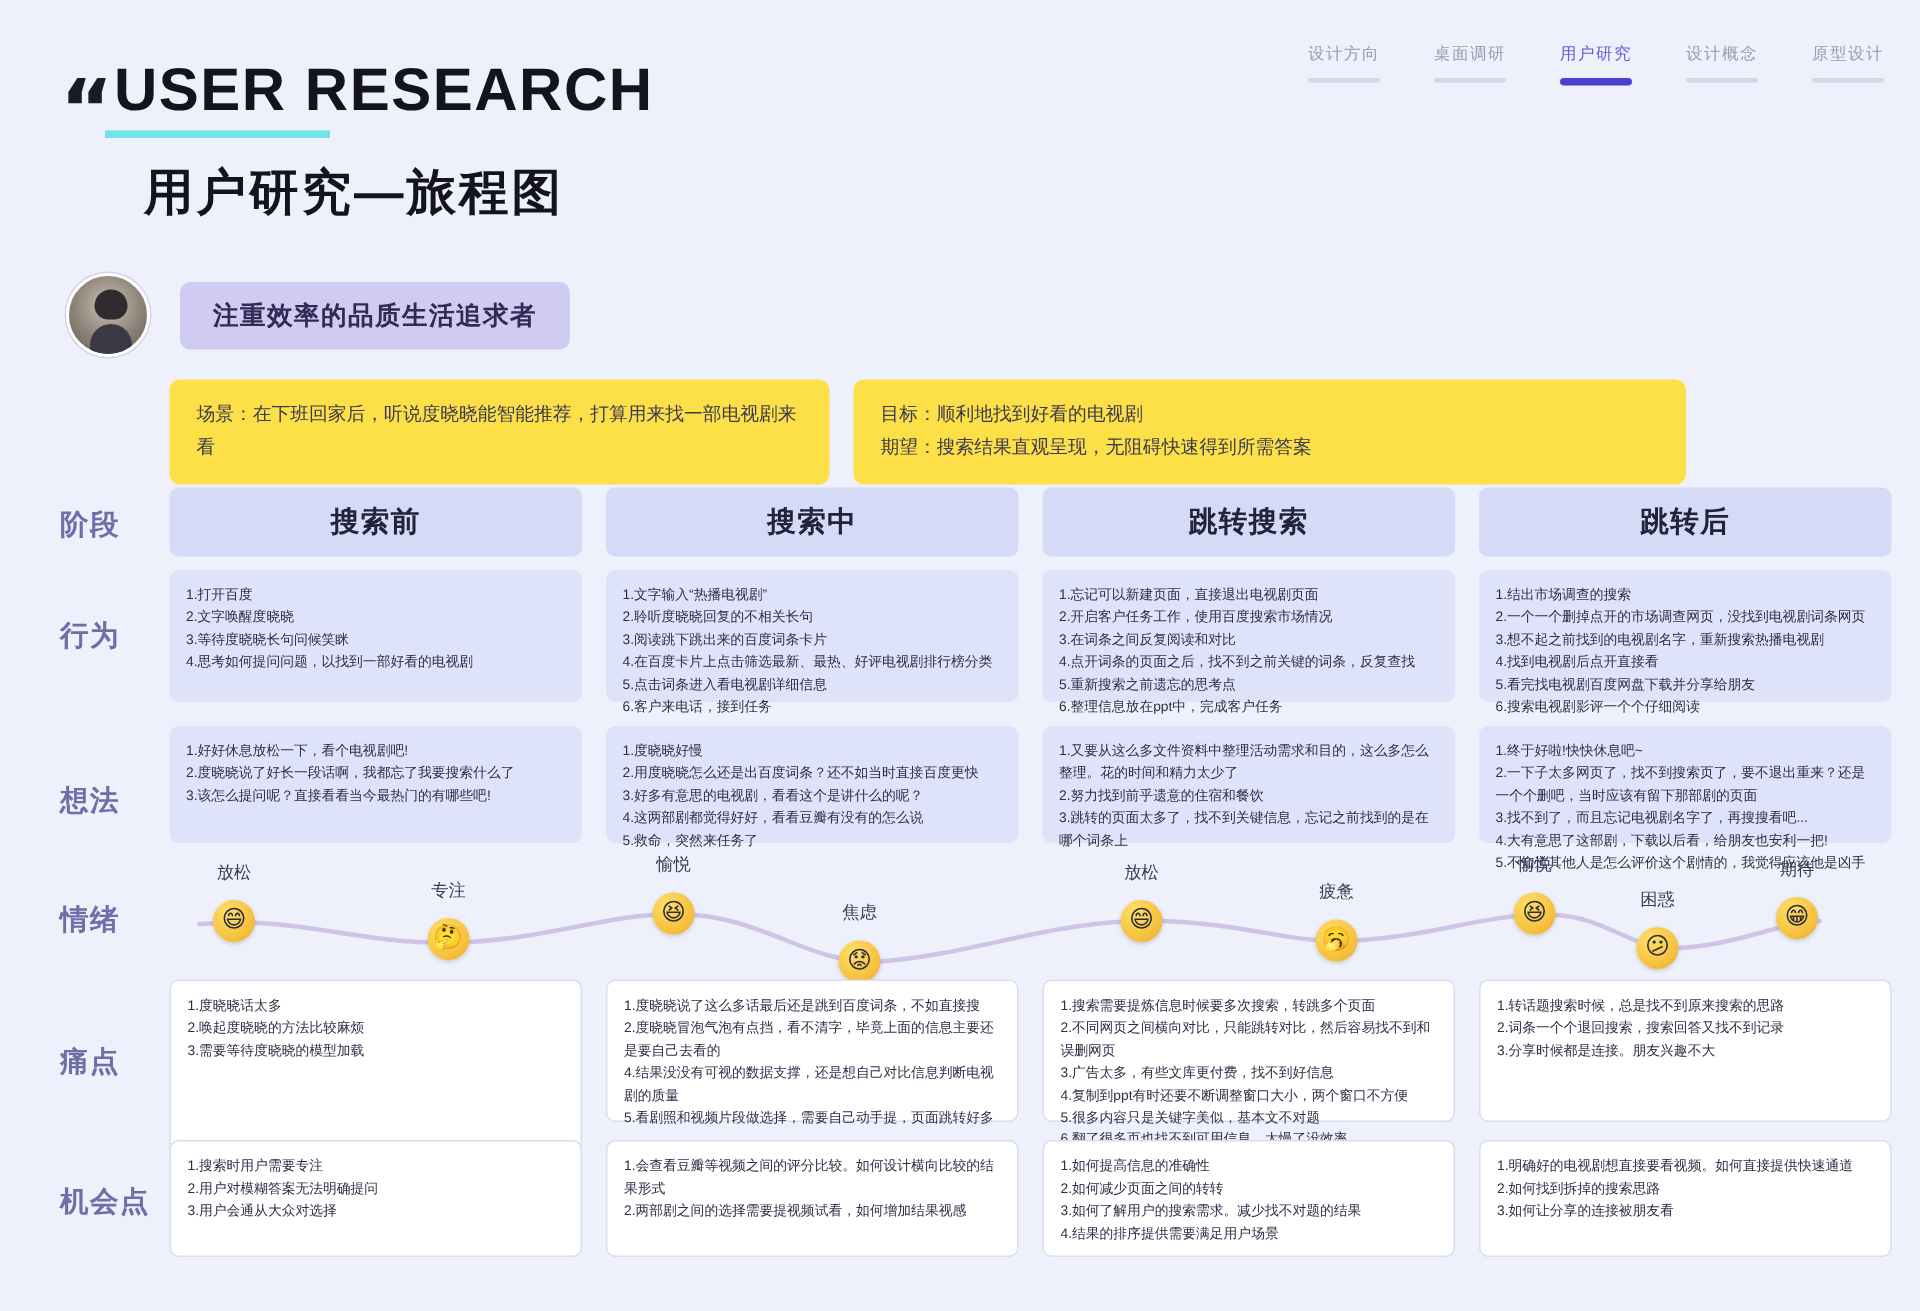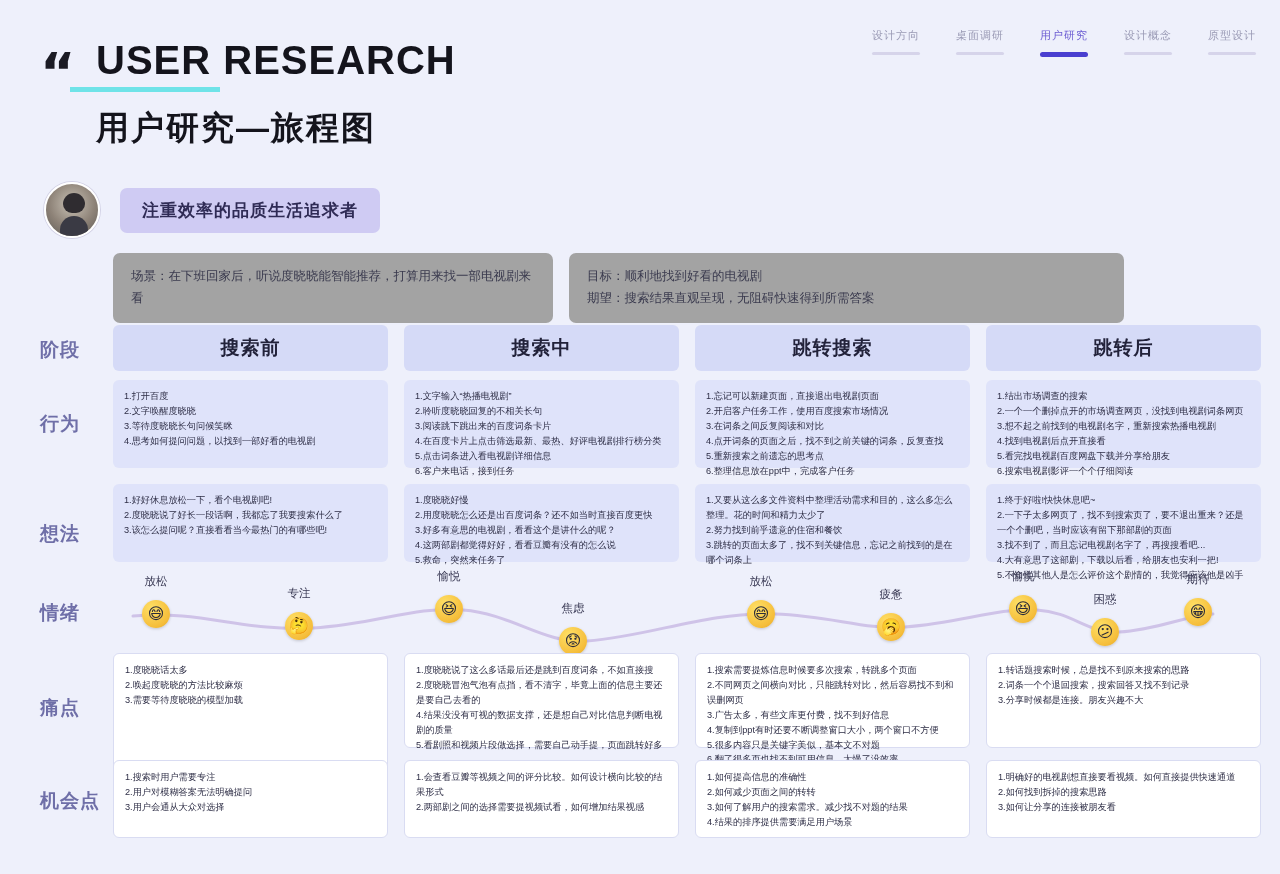--- a/index.html
+++ b/index.html
@@ -38,21 +38,21 @@
   
   .title-block { position: absolute; left: 40px; top: 40px; }
   .quote-mark {
     position: absolute;
     left: 0px; top: 6px;
     font-size: 54px; font-weight: bold; color: #1b1b24;
     line-height: 1;
     font-family: "DejaVu Sans", sans-serif;
   }
   .title-en {
-    margin-left: 56px;
+    margin-left: 36px;
     font-size: 40px;
     font-weight: bold;
     letter-spacing: 1px;
     color: #14141c;
     line-height: 1;
   }
   .title-rule {
     margin-left: 30px;
     margin-top: 7px;
     width: 150px; height: 5px;
@@ -96,21 +96,21 @@
     font-size: 17px;
     font-weight: bold;
     padding: 11px 22px;
     border-radius: 7px;
     letter-spacing: 1px;
   }
 
   
   .ctx-row { position: absolute; left: 113px; top: 253px; display: flex; gap: 16px; }
   .ctx-box {
-    background: #a3a3a3;
+    background: #fde047;
     border-radius: 7px;
     padding: 13px 18px;
     font-size: 12.5px;
     line-height: 1.75;
     color: #3a3a4e;
   }
   .ctx-box.scenario { width: 440px; }
   .ctx-box.goal { width: 555px; }
 
   

